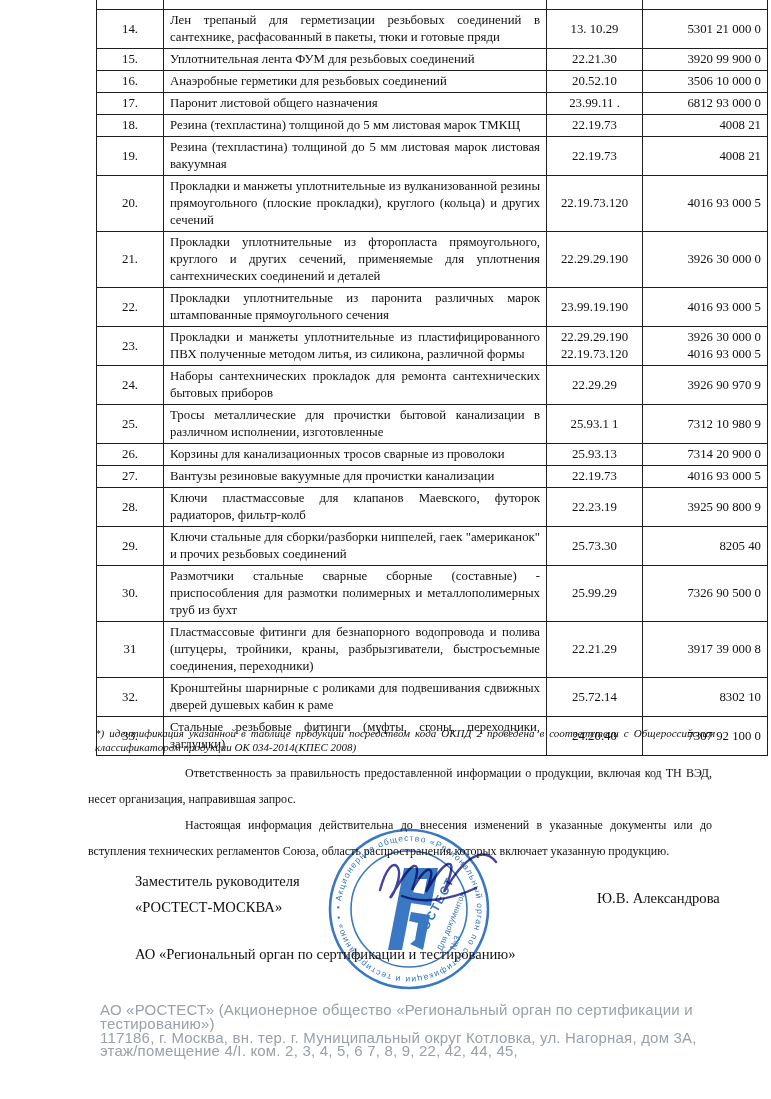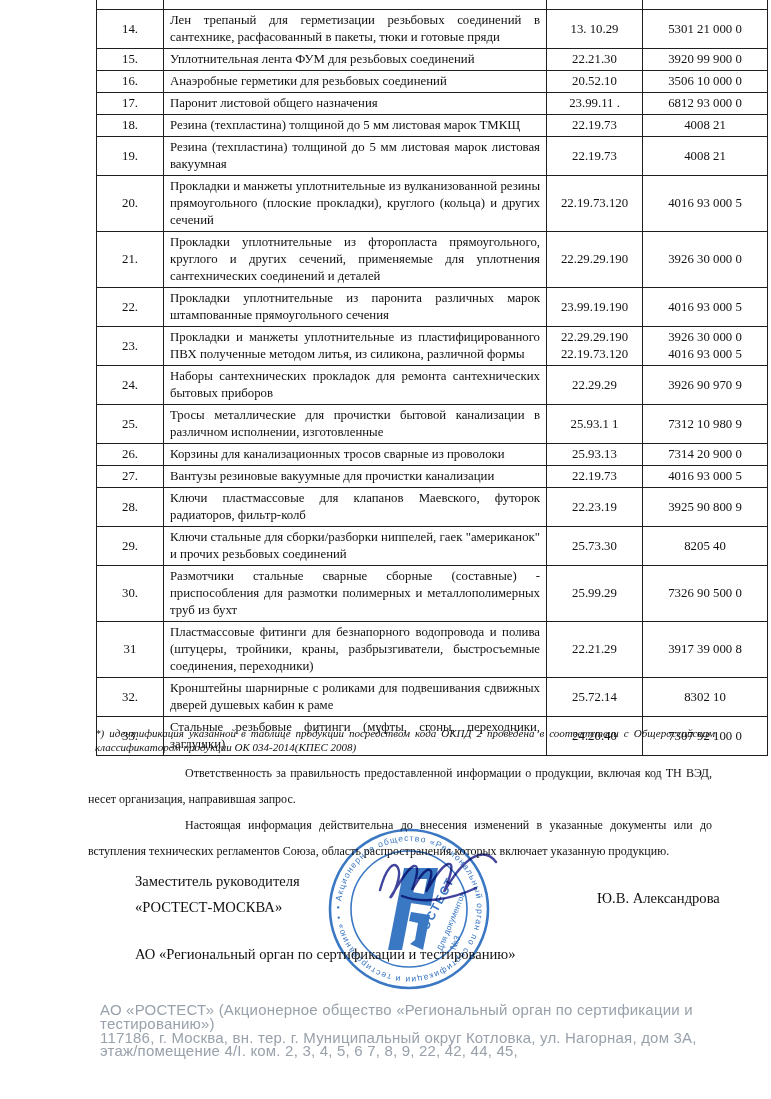--- a/index.html
+++ b/index.html
@@ -24,21 +24,21 @@
     font-size:12.8px;
     line-height:17px;
     padding:2px 6px;
     vertical-align:middle;
     white-space:pre-line;
   }
   tr.partial-row td{border-top:none;height:9px;padding:0;}
   td.c-num{width:66px;text-align:center;}
   td.c-desc{width:382px;text-align:justify;vertical-align:top;}
   td.c-okpd{width:95px;text-align:center;padding-left:10px;}
-  td.c-tnved{width:124px;text-align:center;padding-left:10px;}
+  td.c-tnved{width:124px;text-align:right;padding-left:10px;}
   
   .footnote{
     position:absolute;left:95px;top:726px;width:620px;
     font-size:11px;font-style:italic;line-height:14px;
     text-align:justify;
   }
   
   .bodytext{
     position:absolute;left:88px;top:760px;width:624px;
     font-size:12px;line-height:26px;text-align:justify;

